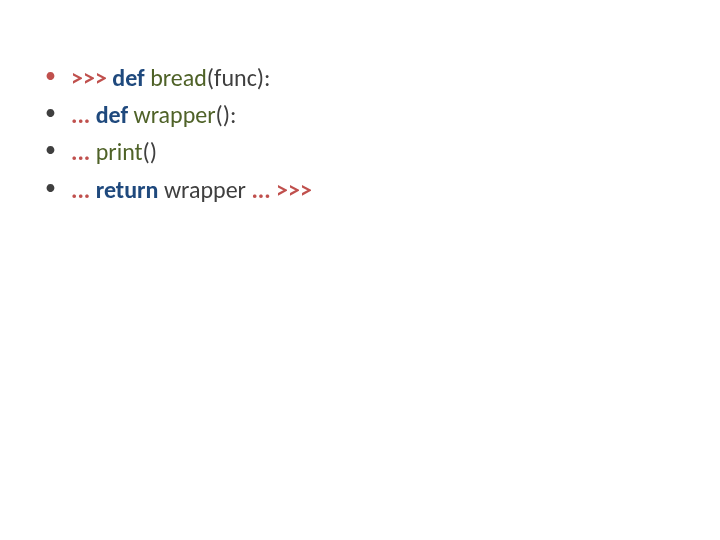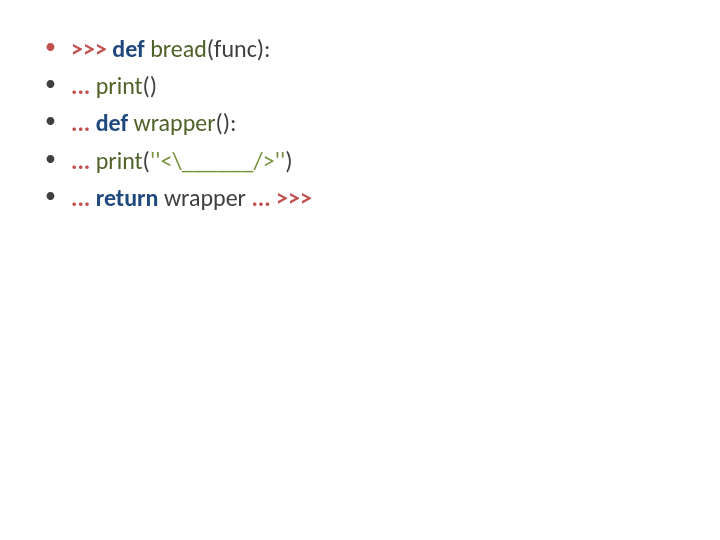--- a/index.html
+++ b/index.html
@@ -7,20 +7,21 @@
     padding: 0;
     width: 720px;
     height: 540px;
     background: #ffffff;
     font-family: Calibri, "Segoe UI", sans-serif;
     font-size: 24px;
     overflow: hidden;
   }
   .slide {
     padding: 30px 30px 30px 45px;
+    margin-top: 29px;
   }
   ul {
     list-style: none;
     margin: 0;
     padding: 0;
   }
   li {
     position: relative;
     padding-left: 26px;
     line-height: 1.55;
@@ -68,37 +69,32 @@
       <span class="prompt">&gt;&gt;&gt;</span>
       <span> </span>
       <span class="kw">def</span>
       <span> </span>
       <span class="ident">bread</span><span class="paren">(func):</span>
     </li>
 
     <li>
       <span class="prompt">...</span>
       <span> </span>
-      <span class="ident">print</span><span class="paren">()</span>
+      <span class="kw">def</span>
+      <span> </span>
+      <span class="ident">wrapper</span><span class="paren">():</span>
     </li>
 
     <li>
       <span class="prompt">...</span>
       <span> </span>
-      <span class="kw">def</span>
-      <span> </span>
-      <span class="ident">wrapper</span><span class="paren">():</span>
+      <span class="ident">print</span><span class="paren">()</span>
     </li>
 
 
-    <li>
-      <span class="prompt">...</span>
-      <span> </span>
-      <span class="ident">print</span><span class="paren">(</span><span class="str">''&lt;\______/&gt;''</span><span class="paren">)</span>
-    </li>
 
     <li>
       <span class="prompt">...</span>
       <span> </span>
       <span class="kw">return</span>
       <span> </span>
       <span class="code">wrapper</span>
       <span> </span>
       <span class="prompt">...</span>
       <span> </span>

